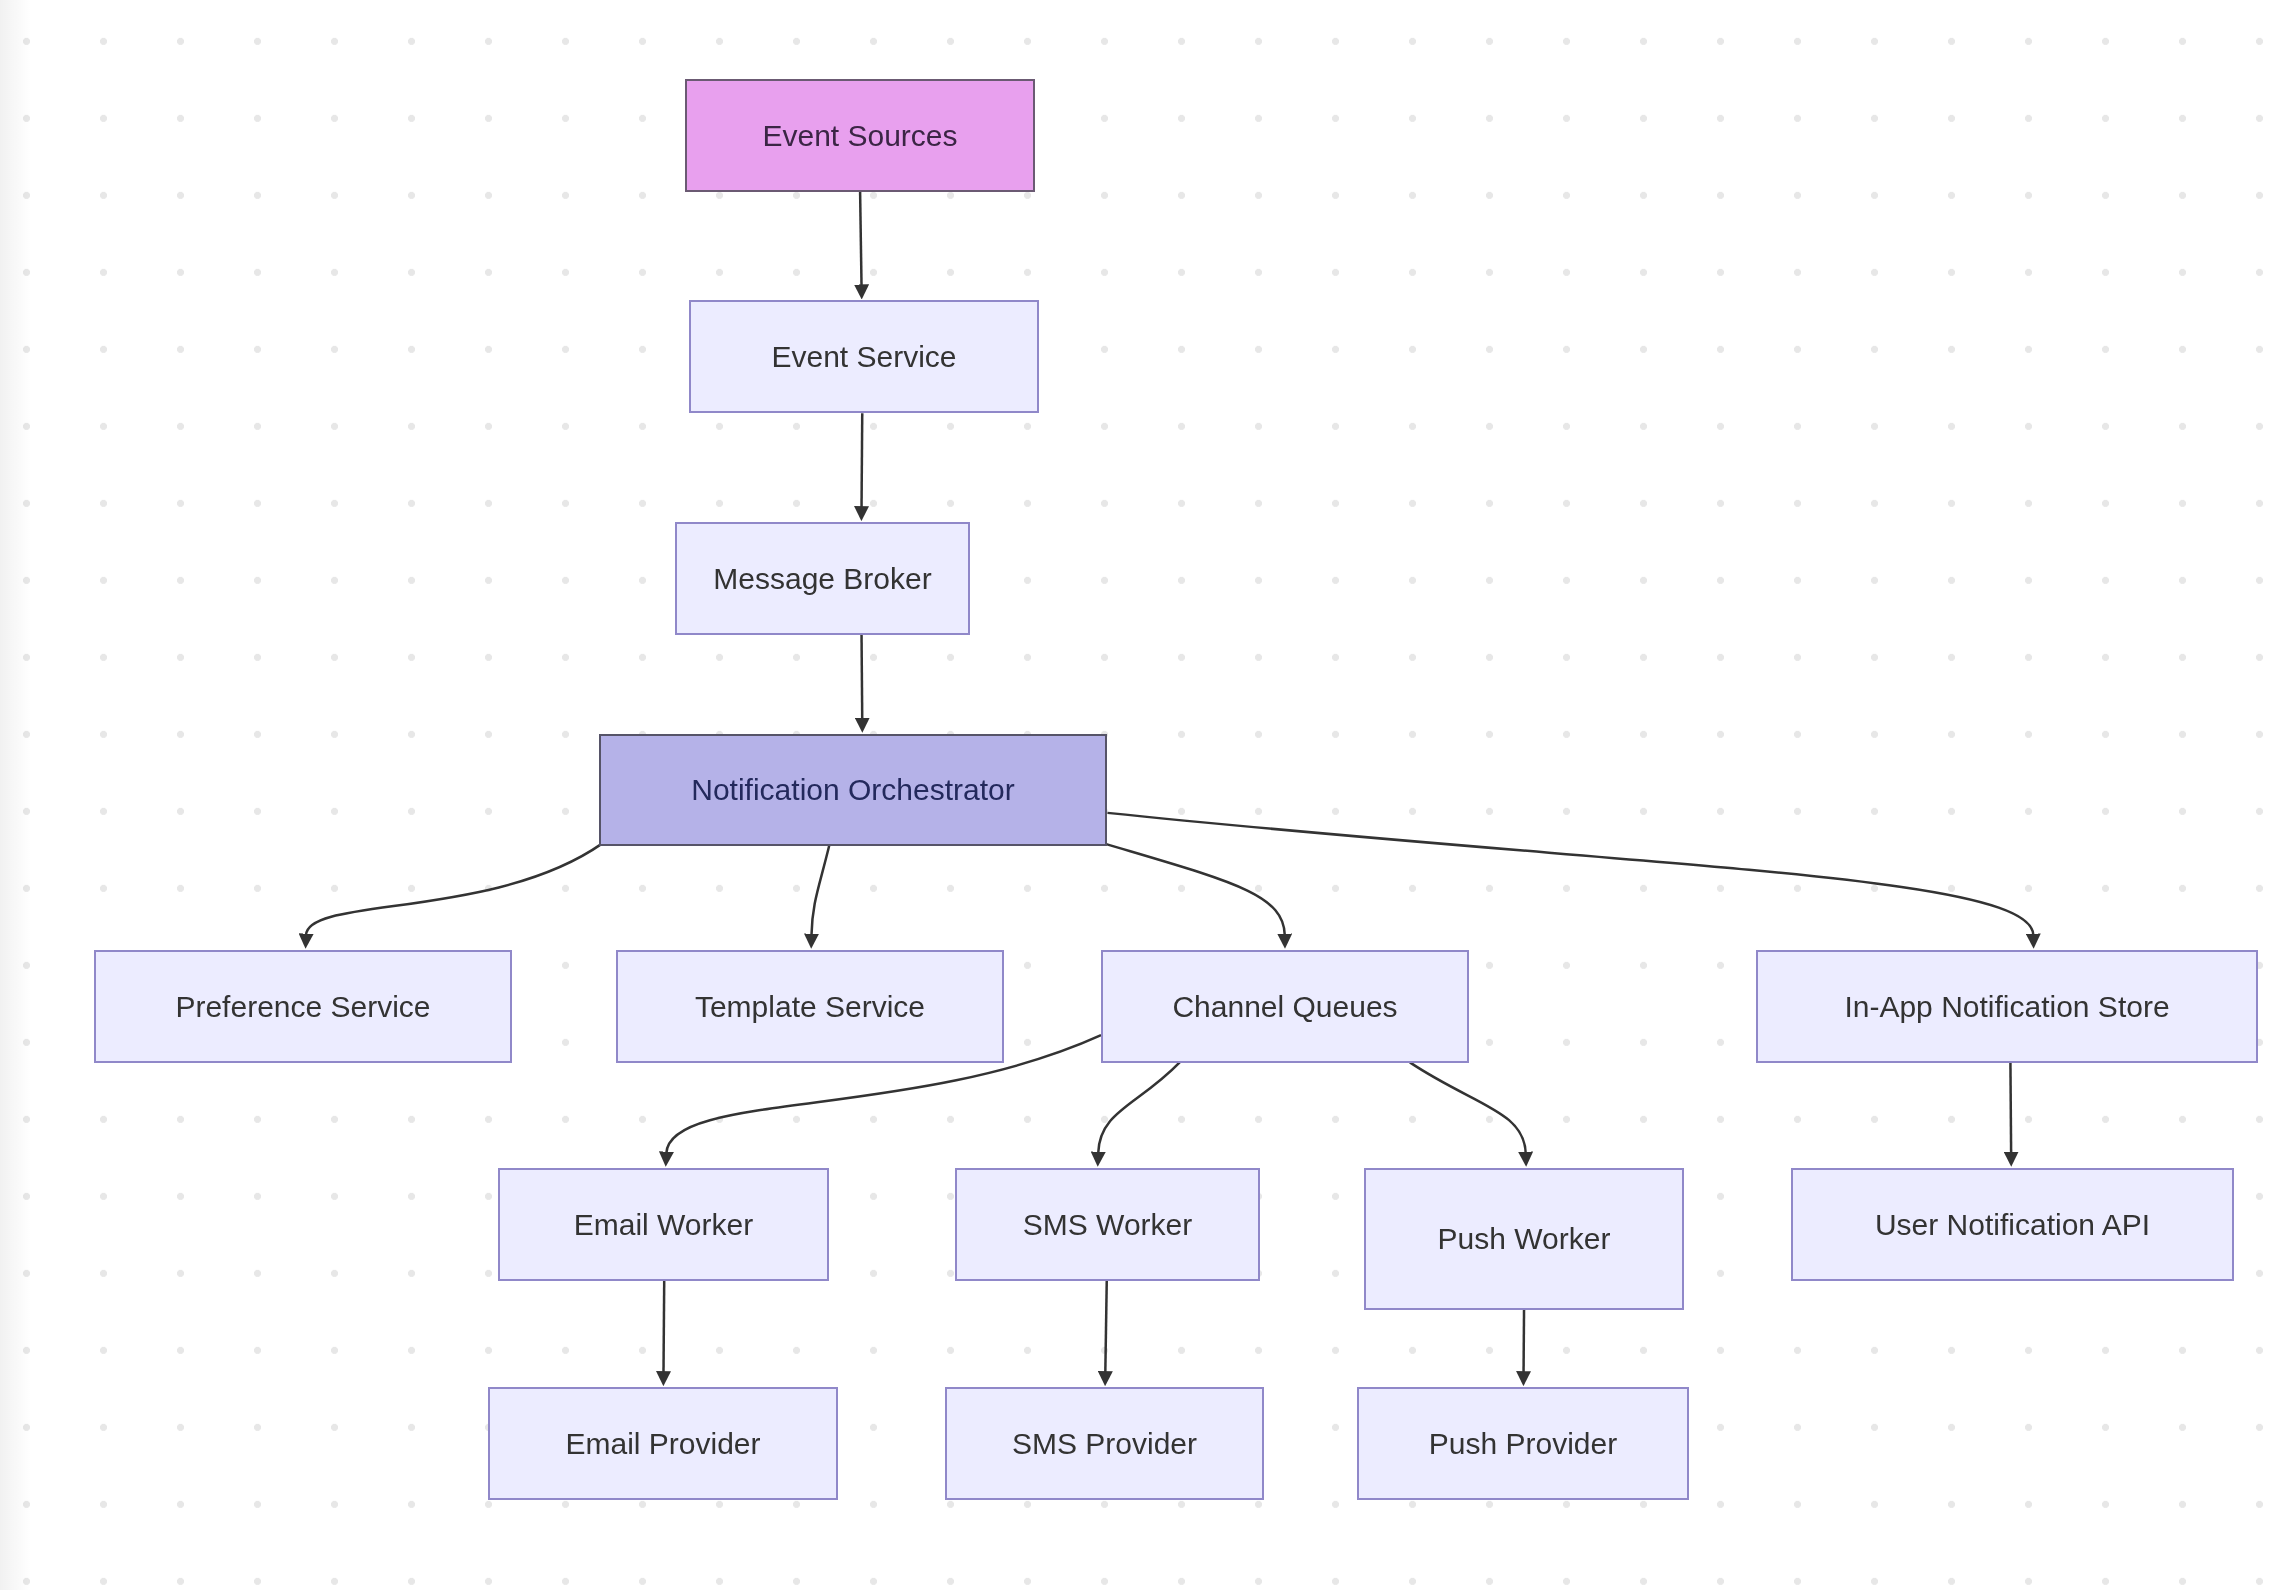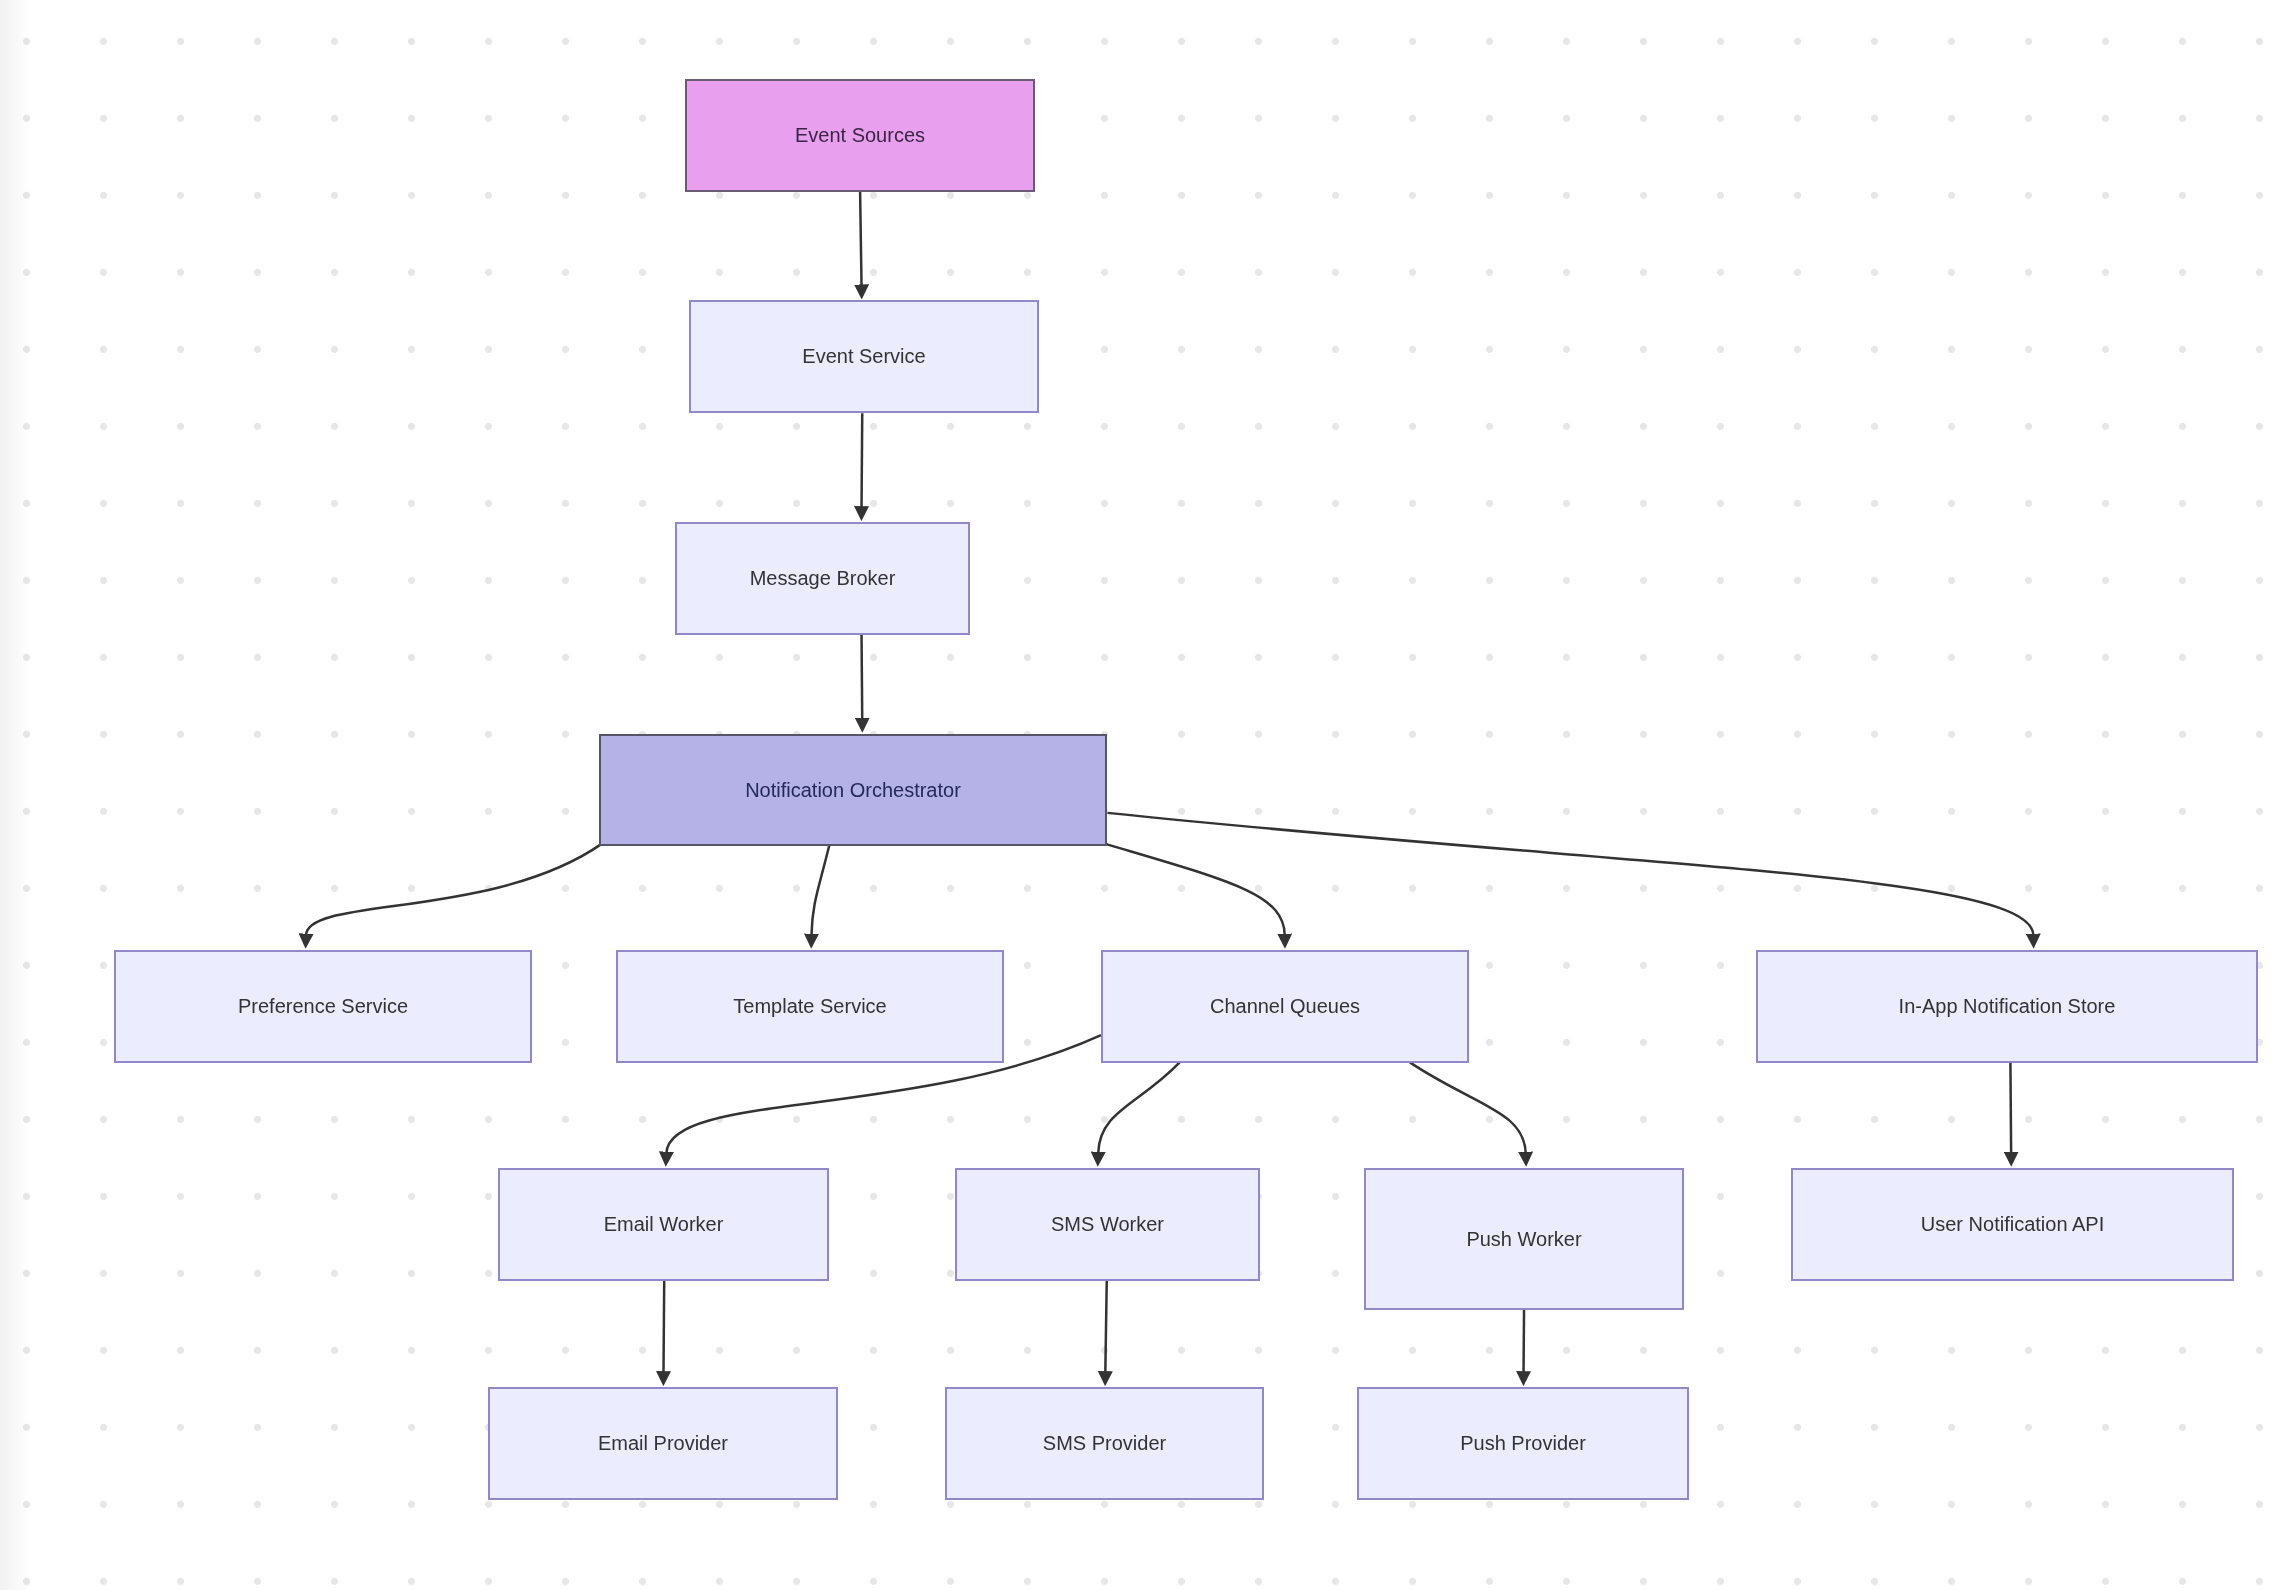--- a/index.html
+++ b/index.html
@@ -35,21 +35,21 @@
     stroke:var(--edge-color);
     stroke-width:3.5px;
   }
   #arrowhead path{ fill:var(--edge-color); stroke:none; }
   .node{
     position:absolute;
     box-sizing:border-box;
     display:flex;align-items:center;justify-content:center;
     border:2.1px solid;
     text-align:center;
-    font-size:20px;
+    font-size:30px;
     line-height:1.25;
     white-space:nowrap;
   }
 </style>
 </head>
 <body>
 
 <div id="canvas">
   <svg class="edges" xmlns="http://www.w3.org/2000/svg" viewBox="0 0 3210 2224" width="2295" height="1590">
     <defs>
@@ -80,21 +80,21 @@
       </div>
       <div class="node" style="left: 689px; top: 300px; width: 350px; height: 113px; background: rgb(236, 236, 255); border-color: rgb(144, 136, 201); color: rgb(51, 51, 51);">
         <span>Event Service</span>
       </div>
       <div class="node" style="left: 675px; top: 522px; width: 295px; height: 113px; background: rgb(236, 236, 255); border-color: rgb(144, 136, 201); color: rgb(51, 51, 51);">
         <span>Message Broker</span>
       </div>
       <div class="node" style="left: 599px; top: 734px; width: 508px; height: 112px; background: rgb(181, 178, 232); border-color: rgb(86, 84, 104); color: rgb(35, 41, 92);">
         <span>Notification Orchestrator</span>
       </div>
-      <div class="node" style="left: 94px; top: 950px; width: 418px; height: 113px; background: rgb(236, 236, 255); border-color: rgb(144, 136, 201); color: rgb(51, 51, 51); margin-left: 20px;">
+      <div class="node" style="left: 94px; top: 950px; width: 418px; height: 113px; background: rgb(236, 236, 255); border-color: rgb(144, 136, 201); color: rgb(51, 51, 51);">
         <span>Preference Service</span>
       </div>
       <div class="node" style="left: 616px; top: 950px; width: 388px; height: 113px; background: rgb(236, 236, 255); border-color: rgb(144, 136, 201); color: rgb(51, 51, 51);">
         <span>Template Service</span>
       </div>
       <div class="node" style="left: 1101px; top: 950px; width: 368px; height: 113px; background: rgb(236, 236, 255); border-color: rgb(144, 136, 201); color: rgb(51, 51, 51); text-align: center;">
         <span>Channel Queues</span>
       </div>
       <div class="node" style="left: 1756px; top: 950px; width: 502px; height: 113px; background: rgb(236, 236, 255); border-color: rgb(144, 136, 201); color: rgb(51, 51, 51);">
         <span>In-App Notification Store</span>

